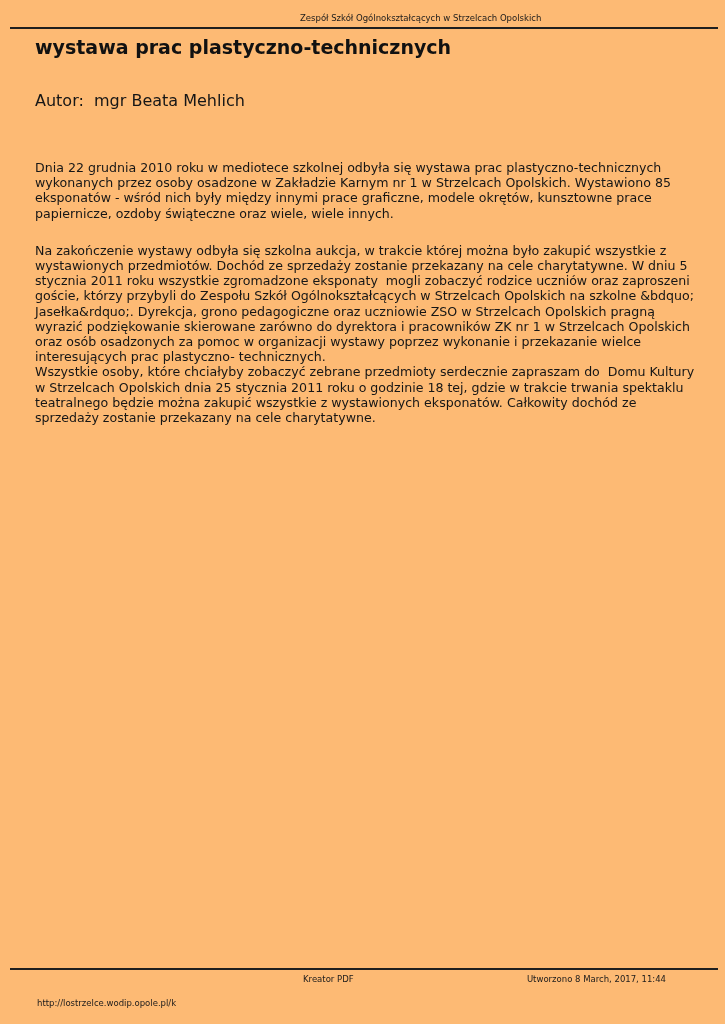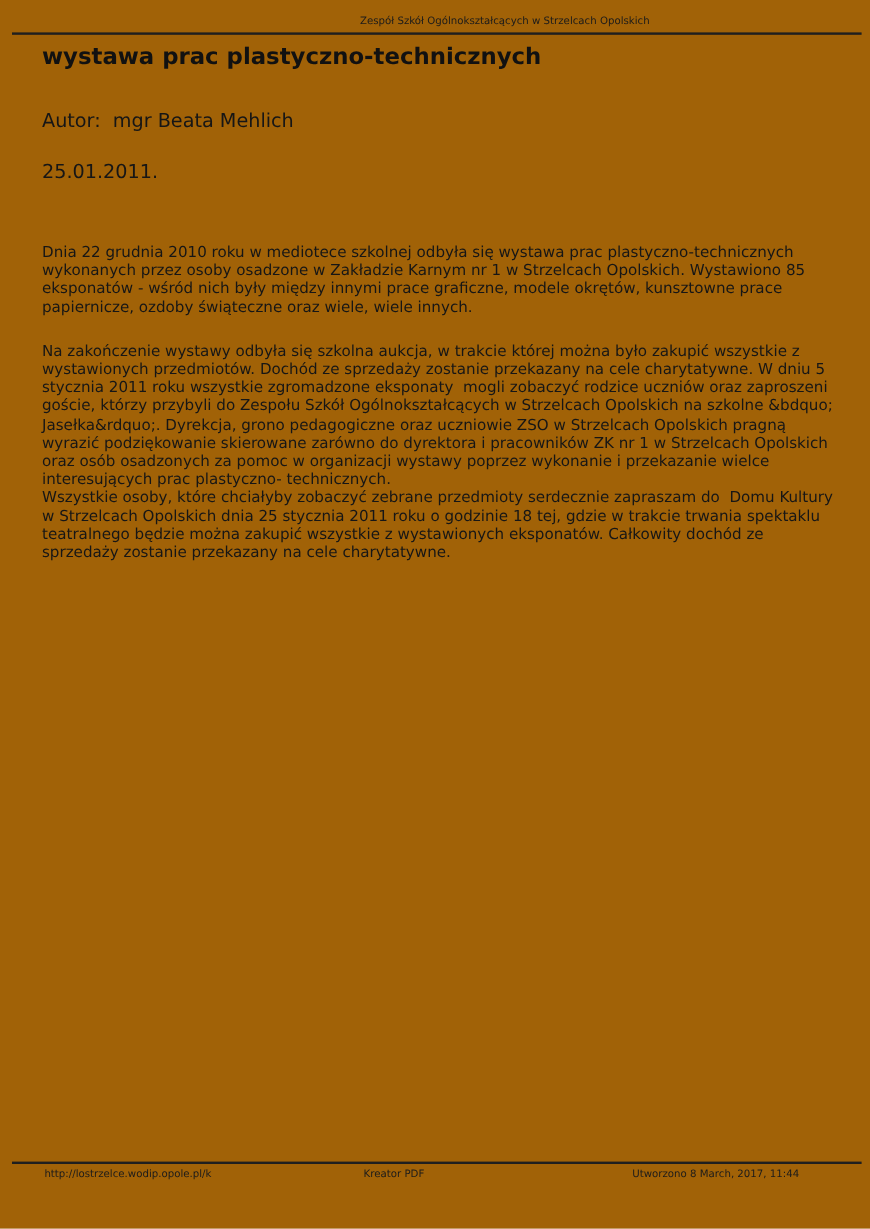--- a/index.html
+++ b/index.html
@@ -4,21 +4,21 @@
 <style>
   html, body {
     margin: 0;
     padding: 0;
     background: #ffffff;
   }
   .page {
     position: relative;
     width: 725px;
     height: 1024px;
-    background: #a16207;
+    background: #fdba74;
     color: #161616;
     font-family: "DejaVu Sans", "Liberation Sans", sans-serif;
     overflow: hidden;
   }
   
   .site-title {
     position: absolute;
     top: 12px;
     left: 300px;
     font-size: 8.5px;
@@ -84,39 +84,38 @@
     border-top: 2px solid #1f1f1f;
   }
   .footer-row {
     position: relative;
     height: 14px;
     margin-top: 4px;
     font-size: 8.5px;
     line-height: 11px;
     color: #1b1b1b;
   }
-  .f-left   { position: absolute; left: 37px;  white-space: nowrap; }
+  .f-left   { position: absolute; left: 37px;  white-space: nowrap; margin-top: 24px; }
   .f-center { position: absolute; left: 303px; white-space: nowrap; text-align: center; }
   .f-right  { position: absolute; right: 59px; white-space: nowrap; }
 </style>
 </head>
 <body>
 
 <div class="page">
 
   <div class="site-title">Zespół Szkół Ogólnokształcących w Strzelcach Opolskich</div>
 
   <div class="header-rule"></div>
 
   <div class="content">
     <h1 class="title">wystawa prac plastyczno-technicznych</h1>
 
     <div class="meta">
       <div>Autor:  mgr Beata Mehlich</div>
-      <div>25.01.2011.</div>
     </div>
 
     <div class="body-text">
       <p class="para p-gap">Dnia 22 grudnia 2010 roku w mediotece szkolnej odbyła się wystawa prac plastyczno-technicznych wykonanych przez osoby osadzone w Zakładzie Karnym nr 1 w Strzelcach Opolskich. Wystawiono 85 eksponatów - wśród nich były między innymi prace graficzne, modele okrętów, kunsztowne prace papiernicze, ozdoby świąteczne oraz wiele, wiele innych.</p>
       <p class="para">Na zakończenie wystawy odbyła się szkolna aukcja, w trakcie której można było zakupić wszystkie z wystawionych przedmiotów. Dochód ze sprzedaży zostanie przekazany na cele charytatywne. W dniu 5 stycznia 2011 roku wszystkie zgromadzone eksponaty  mogli zobaczyć rodzice uczniów oraz zaproszeni goście, którzy przybyli do Zespołu Szkół Ogólnokształcących w Strzelcach Opolskich na szkolne &amp;bdquo; Jasełka&amp;rdquo;. Dyrekcja, grono pedagogiczne oraz uczniowie ZSO w Strzelcach Opolskich pragną wyrazić podziękowanie skierowane zarówno do dyrektora i pracowników ZK nr 1 w Strzelcach Opolskich oraz osób osadzonych za pomoc w organizacji wystawy poprzez wykonanie i przekazanie wielce interesujących prac plastyczno- technicznych.</p>
       <p class="para">Wszystkie osoby, które chciałyby zobaczyć zebrane przedmioty serdecznie zapraszam do  Domu Kultury w Strzelcach Opolskich dnia 25 stycznia 2011 roku o godzinie 18 tej, gdzie w trakcie trwania spektaklu teatralnego będzie można zakupić wszystkie z wystawionych eksponatów. Całkowity dochód ze sprzedaży zostanie przekazany na cele charytatywne.</p>
 
     </div>
   </div>
 

